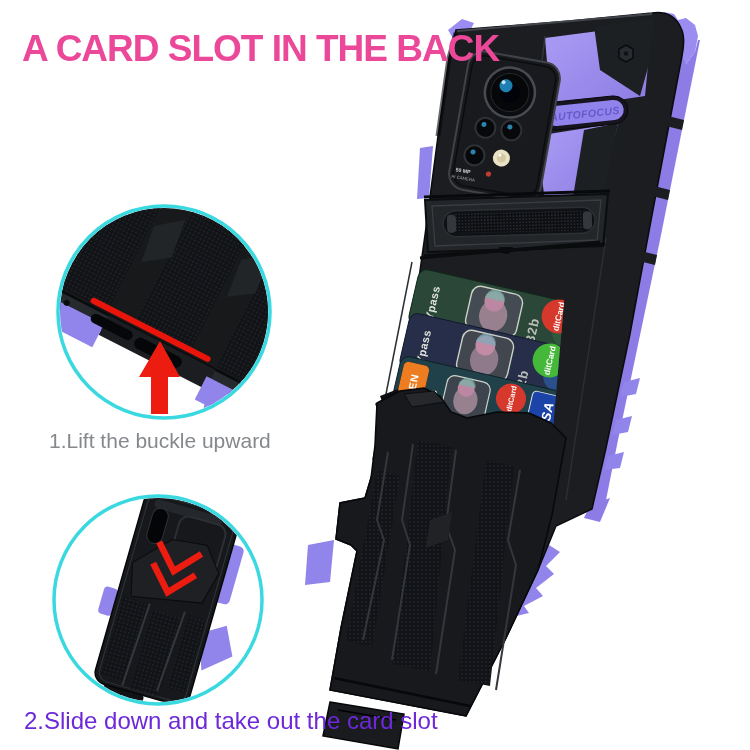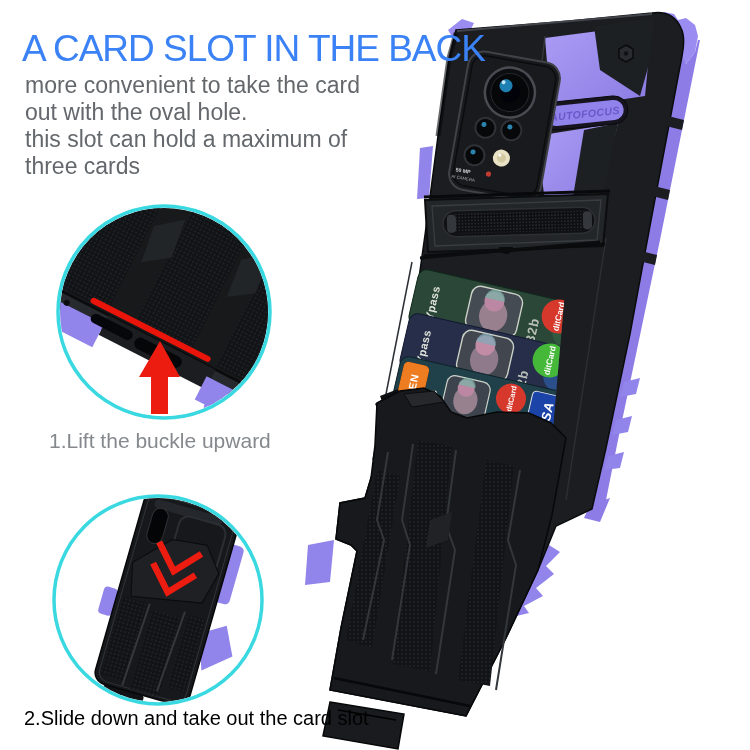--- a/index.html
+++ b/index.html
@@ -1,24 +1,24 @@
 <!DOCTYPE html>
 <html><head>
 <meta charset="utf-8">
 <style>
   html,body{margin:0;padding:0;background:#fff;}
   #stage{position:relative;width:750px;height:750px;background:#fff;overflow:hidden;
          font-family:"Liberation Sans","DejaVu Sans",sans-serif;}
-  .h1{position:absolute;left:22px;top:28px;font-size:37px;font-weight:400;
-      color:#3b82f6;letter-spacing:-1px;white-space:nowrap;}
+  .h1{position:absolute;left:22px;top:28px;font-size:37px;font-weight:700;
+      color:#ec4899;letter-spacing:-1px;white-space:nowrap;}
   .para{position:absolute;left:25px;top:72px;font-size:23px;line-height:1.17;
         color:#64686c;}
   .step{position:absolute;color:#85898d;font-size:21px;white-space:nowrap;}
   .step1{left:49px;top:429px;text-align:right;}
-  .step2{left:24px;top:707px;font-size:20px;color:#000000;}
+  .step2{left:24px;top:707px;font-size:24px;color:#6d28d9;}
   svg{position:absolute;left:0;top:0;}
   text{font-family:"Liberation Sans","DejaVu Sans",sans-serif;}
   .card-pay{font-size:11px;font-weight:700;fill:#dfe3da;letter-spacing:.5px;}
   .card-pay-sm{font-size:8px;font-weight:700;fill:#dfe3da;}
   .card-num{font-size:13px;font-weight:700;fill:#c9cec5;letter-spacing:1px;opacity:.9;}
   .card-brand{font-size:8.5px;font-weight:700;fill:#ffffff;}
   .card-brand-sm{font-size:7.5px;font-weight:700;fill:#ffffff;}
   .visa-txt{font-size:13px;font-weight:700;font-style:italic;fill:#ffffff;letter-spacing:.5px;}
   .band-txt{font-size:10.5px;font-weight:700;fill:#ffffff;letter-spacing:.5px;}
   .af-txt{font-size:10.5px;font-weight:700;font-style:italic;fill:#6a58c8;letter-spacing:.4px;}
@@ -264,21 +264,15 @@
           <rect x="186" y="600" width="18" height="76" fill="url(#mesh)"></rect>
           <path d="M 146,600 L 142,686" stroke="#34383c" stroke-width="2" fill="none"></path>
           <path d="M 182,598 L 177,682" stroke="#34383c" stroke-width="2" fill="none"></path>
         </g>
       </g>
       <circle cx="158" cy="600" r="104" fill="none" stroke-width="3.5" stroke="#3ad8e0"></circle>
     </g>
   </svg>
 
   <div class="h1">A CARD SLOT IN THE BACK</div>
-  <div class="para">
-    <div>more convenient to take the card</div>
-    <div>out with the oval hole.</div>
-    <div>this slot can hold a maximum of</div>
-    <div>three cards</div>
-  </div>
   <div class="step step1">1.Lift the buckle upward</div>
   <div class="step step2">2.Slide down and take out the card slot</div>
 </div>
 
 </body></html>

